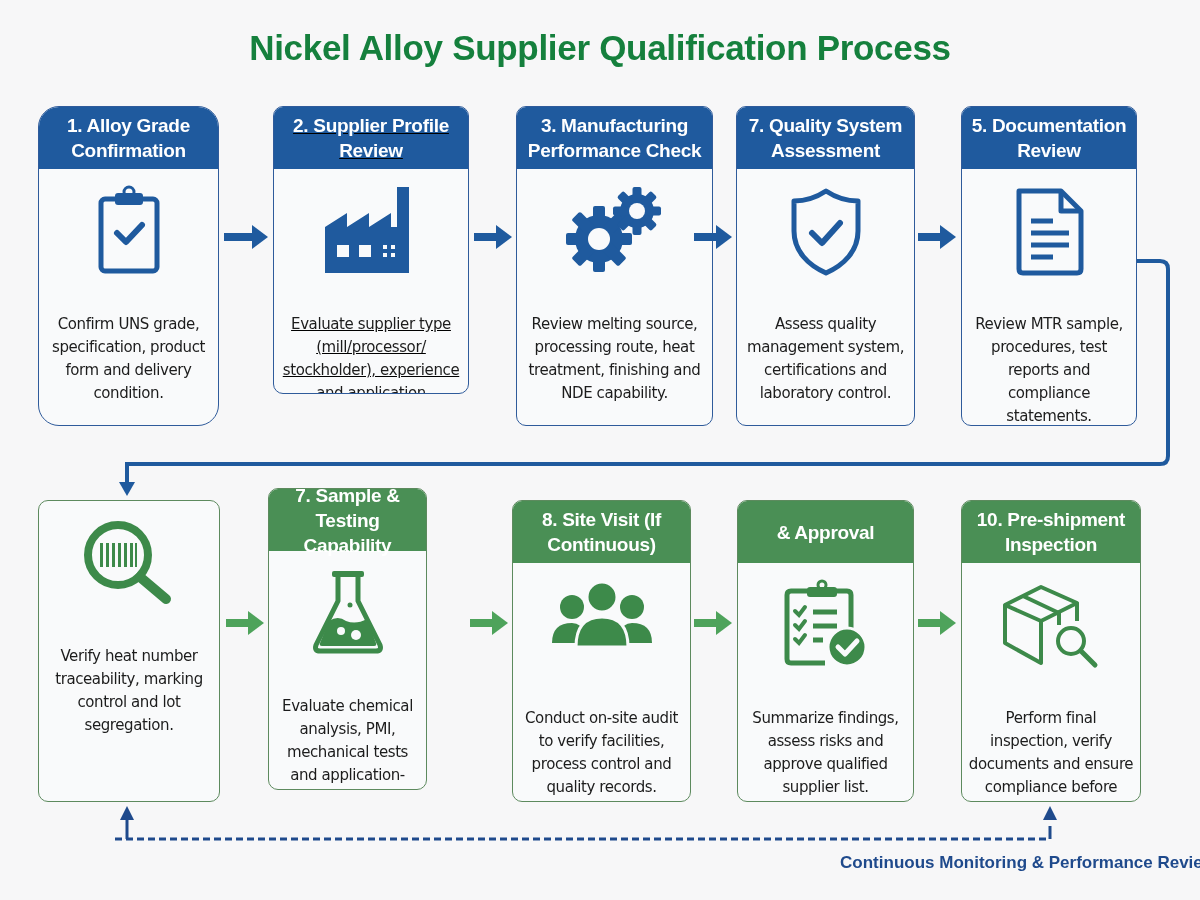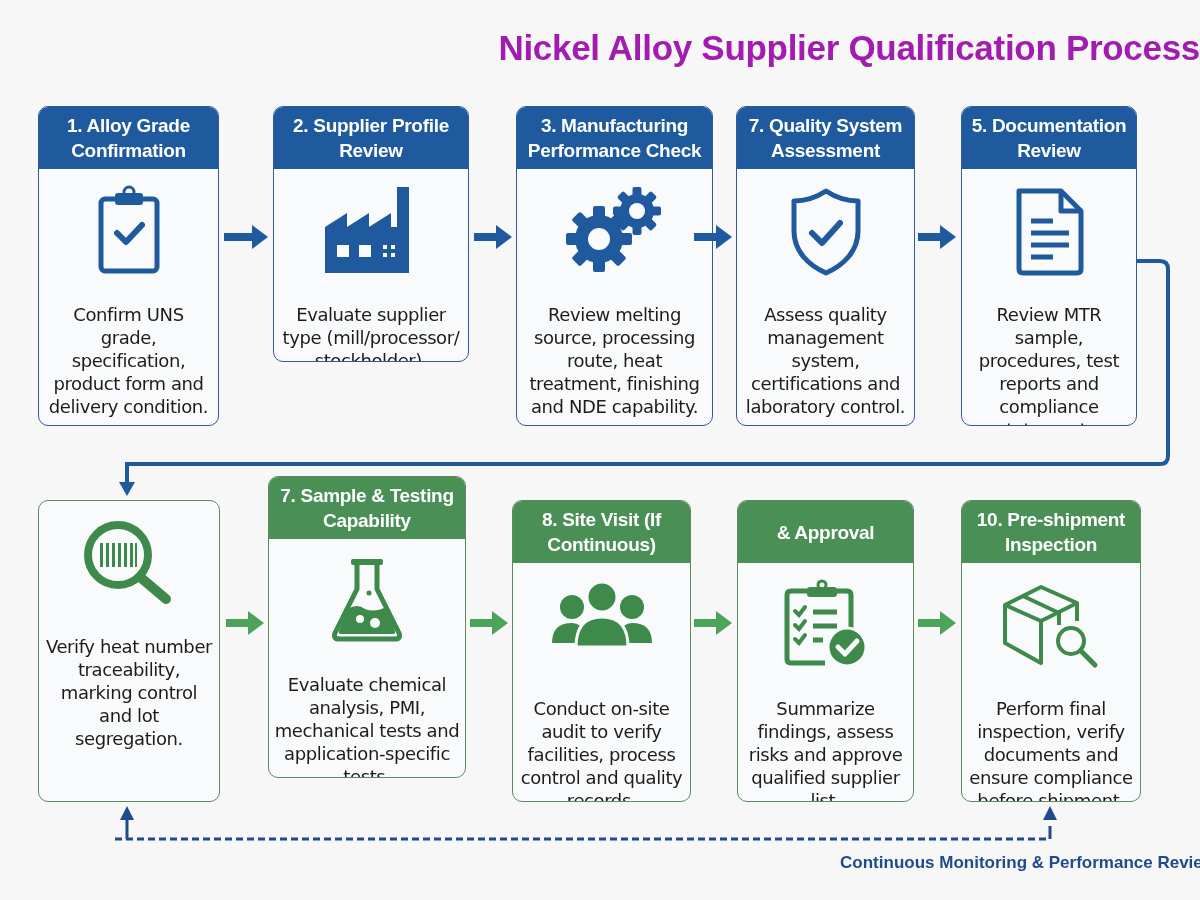--- a/index.html
+++ b/index.html
@@ -1,51 +1,51 @@
 <!DOCTYPE html>
 <html><head>
 <meta charset="utf-8">
 <style>
   html, body { margin:0; padding:0; }
   body { width:1200px; height:900px; background:#f7f7f8; position:relative; overflow:hidden; font-family:"Liberation Sans", sans-serif; }
-  .title { position:absolute; left:0; top:28px; width:1200px; text-align:right; font-size:35px; font-weight:bold; color:#a21caf; letter-spacing:-0.3px; }
+  .title { position:absolute; left:0; top:28px; width:1200px; text-align:center; font-size:35px; font-weight:bold; color:#15803d; letter-spacing:-0.3px; }
   .card { position:absolute; background:#f9fafb; border:1.5px solid #2f5b9b; border-radius:10px; overflow:hidden; box-sizing:border-box; }
   .card.green { border-color:#5d8a5e; }
   .card .head { height:62px; background:#1f5a9e; color:#fff; display:flex; align-items:center; justify-content:center; text-align:center; font-weight:bold; font-size:19px; line-height:25px; padding:0 6px; letter-spacing:-0.3px; }
   .card.green .head { background:#4a8f55; height:62px; }
   .card .icon { display:flex; justify-content:center; margin-top:18px; height:90px; }
-  .card .desc { text-align:center; font-family:"DejaVu Sans", sans-serif; font-size:18px; line-height:23px; color:#1c1c1c; margin-top:26px; padding:0 4px; letter-spacing:-0.4px; }
+  .card .desc { text-align:center; font-family:"DejaVu Sans", sans-serif; font-size:15px; line-height:23px; color:#1c1c1c; margin-top:36px; padding:0 4px; letter-spacing:-0.4px; }
   .arrow { position:absolute; }
   .footer-label { position:absolute; left:9px; width:1200px; top:853px; text-align:right; font-weight:bold; font-size:17px; color:#1f4a8c;padding-left:7px; }
   svg { overflow:visible; }
 </style>
 </head>
 <body>
 
 <div class="title">Nickel Alloy Supplier Qualification Process</div>
 
-<div class="card" style="left:38px;top:106px;width:181px;height:320px;">
+<div class="card" style="left:38px;top:106px;width:181px;height:320px;border-radius:21px;">
   <div class="head">
       <div>
         <div>1. Alloy Grade</div>
         <div>Confirmation</div>
       </div>
     </div>
   <div class="icon">
     <svg width="64" height="88" viewBox="0 0 64 88">
       <rect x="4" y="12" width="56" height="72" rx="4" fill="none" stroke="#1f5a9e" stroke-width="5"></rect>
       <rect x="18" y="6" width="28" height="12" rx="3" fill="#1f5a9e"></rect>
       <circle cx="32" cy="5" r="5" fill="none" stroke="#1f5a9e" stroke-width="3"></circle>
       <polyline points="20,46 29,55 45,38" fill="none" stroke="#1f5a9e" stroke-width="6" stroke-linecap="round" stroke-linejoin="round"></polyline>
     </svg>
   </div>
   <div class="desc">Confirm UNS grade, specification, product form and delivery condition.</div>
 </div>
 
-<div class="card" style="left:273px;top:106px;width:196px;height:256px;">
+<div class="card" style="left:273px;top:106px;width:196px;height:288px;text-decoration:underline;">
   <div class="head">
       <div>
         <div>2. Supplier Profile</div>
         <div>Review</div>
       </div>
     </div>
   <div class="icon">
     <svg width="96" height="86" viewBox="0 0 96 86">
       <path d="M2 86 V40 L24 26 V40 L46 26 V40 L68 26 V40 L74 40 V0 H86 V86 Z" fill="#1f5a9e"></path>
       <rect x="14" y="58" width="12" height="12" fill="#f9fafb"></rect>
@@ -163,21 +163,21 @@
           <rect x="42" y="24" width="3" height="24"></rect>
           <rect x="48" y="24" width="3" height="24"></rect>
           <rect x="53" y="24" width="2" height="24"></rect>
         </g>
       <line x1="58" y1="58" x2="84" y2="80" stroke="#3d8a4a" stroke-width="10" stroke-linecap="round"></line>
     </svg>
   </div>
   <div class="desc">Verify heat number traceability, marking control and lot segregation.</div>
 </div>
 
-<div class="card green" style="left:268px;top:476px;width:198px;height:302px;">
+<div class="card green" style="left:268px;top:488px;width:159px;height:302px;">
   <div class="head">
       <div>
         <div>7. Sample &amp; Testing</div>
         <div>Capability</div>
       </div>
     </div>
   <div class="icon">
     <svg width="72" height="86" viewBox="0 0 72 86">
       <rect x="20" y="2" width="32" height="6" rx="2" fill="#3d8a4a"></rect>
       <path d="M26 8 V32 L4 76 Q2 82 8 82 H64 Q70 82 68 76 L46 32 V8" fill="none" stroke="#3d8a4a" stroke-width="5" stroke-linejoin="round"></path>

